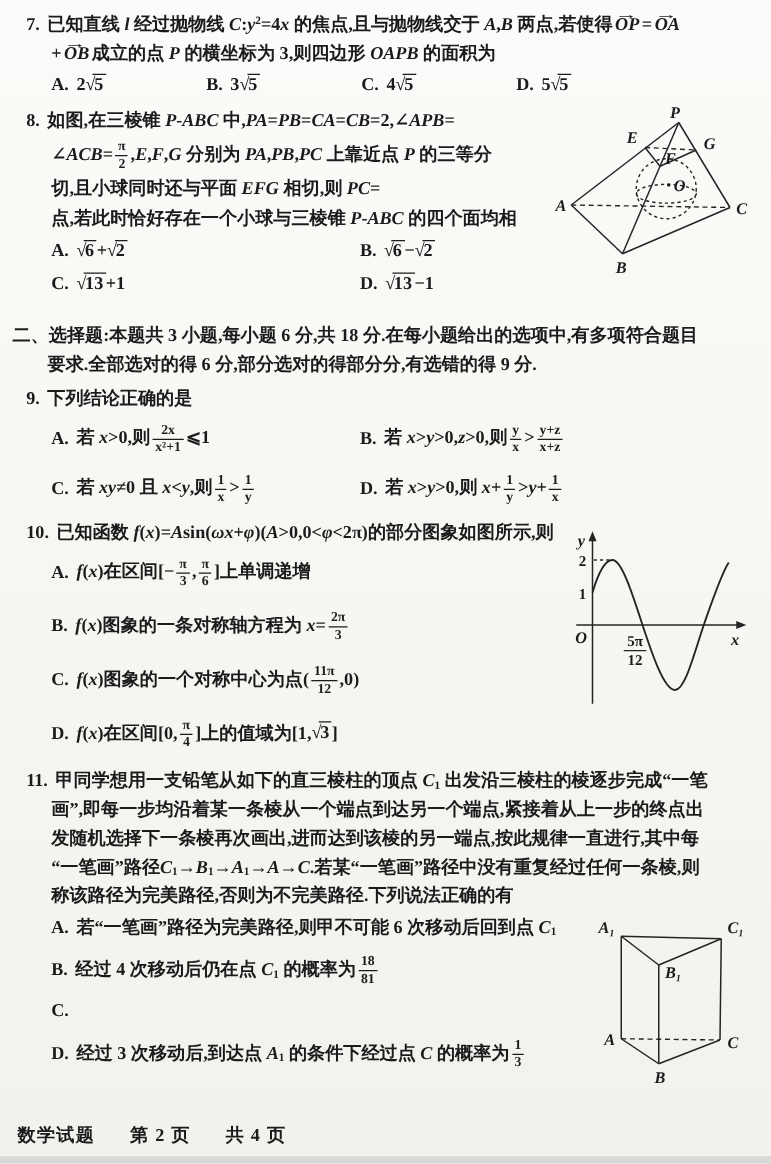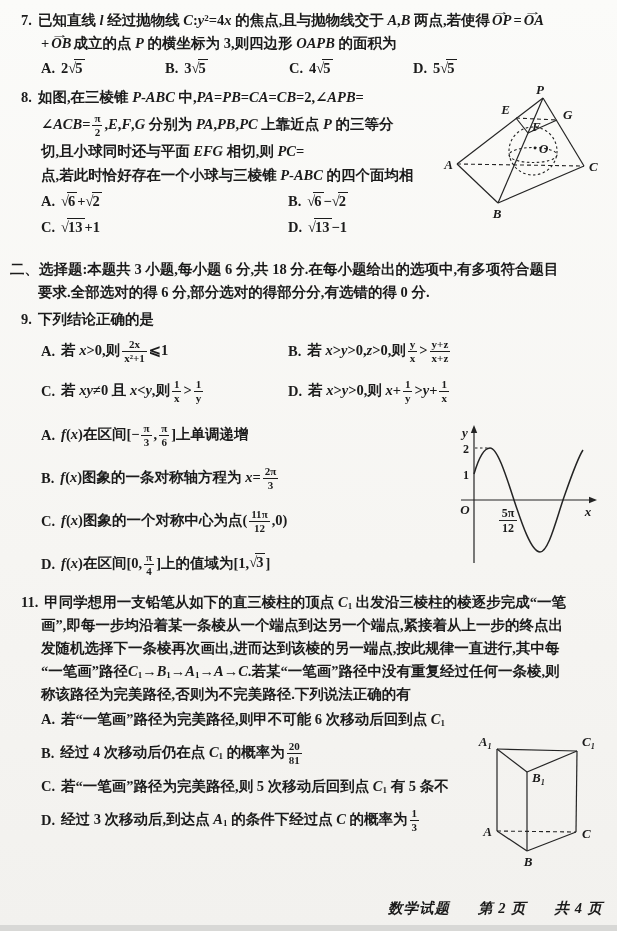--- a/index.html
+++ b/index.html
@@ -39,21 +39,21 @@
   .vec{display:inline-block;position:relative;font-style:italic;margin:0 2px;}
   .vec::after{content:"→";position:absolute;left:0;top:-0.78em;font-size:0.8em;font-style:normal;transform:scaleX(1.55);transform-origin:left center;}
   
   .fig{position:absolute;}
   .fig svg{display:block;}
   .figline{stroke:#242424;stroke-width:1.2;fill:none;}
   .figdash{stroke:#242424;stroke-width:1.1;fill:none;stroke-dasharray:4 3;}
   .figdot{stroke:#242424;stroke-width:1.1;fill:none;stroke-dasharray:2.5 2.5;}
   .figlab{font-family:"Liberation Serif","DejaVu Serif",serif;font-style:italic;font-size:13px;font-weight:600;fill:#1b1b1b;}
   .figlab.up{font-style:normal;font-size:12px;}
-  .footer{position:absolute;left:0;right:0;top:899px;text-align:right;letter-spacing:1px;font-style:italic;}
+  .footer{position:absolute;left:0;right:0;top:899px;text-align:left;letter-spacing:1px;}
   .footer span{margin:0 14px;}
   .scan-edge{position:absolute;left:0;right:0;bottom:0;height:6px;background:#d8d8d6;}
 </style>
 </head>
 <body>
 
 <div class="page">
   <div class="content">
 
     <section>
@@ -103,21 +103,21 @@
           </span>
         <span class="opt">
             <span class="optlab">D.</span>
             <span><span class="sqrt"><span class="rad">√</span><span class="sqc">13</span></span>−1</span>
           </span>
       </div>
     </section>
 
     <section class="hdr">
       <div class="tline first"><span>二、选择题:本题共 3 小题,每小题 6 分,共 18 分.在每小题给出的选项中,有多项符合题目</span></div>
-      <div class="tline"><span>要求.全部选对的得 6 分,部分选对的得部分分,有选错的得 0 分.</span></div>
+      <div class="tline"><span>要求.全部选对的得 6 分,部分选对的得部分分,有选错的得 9 分.</span></div>
     </section>
 
     <section>
       <div class="tline first"><span class="qnum">9.</span><span>下列结论正确的是</span></div>
       <div class="optrow tall">
         <span class="opt w247">
             <span class="optlab">A.</span>
             <span>若 <span class="it">x</span>&gt;0,则<span class="frac"><span class="fn">2x</span><span class="fd">x²+1</span></span>⩽1</span>
           </span>
         <span class="opt">
@@ -131,20 +131,21 @@
             <span>若 <span class="it">xy</span>≠0 且 <span class="it">x</span>&lt;<span class="it">y</span>,则<span class="frac"><span class="fn">1</span><span class="fd">x</span></span>&gt;<span class="frac"><span class="fn">1</span><span class="fd">y</span></span></span>
           </span>
         <span class="opt">
             <span class="optlab">D.</span>
             <span>若 <span class="it">x</span>&gt;<span class="it">y</span>&gt;0,则 <span class="it">x</span>+<span class="frac"><span class="fn">1</span><span class="fd">y</span></span>&gt;<span class="it">y</span>+<span class="frac"><span class="fn">1</span><span class="fd">x</span></span></span>
           </span>
       </div>
     </section>
 
     <section style="margin-bottom:6px;">
+      <div class="tline first"><span class="qnum">10.</span><span>已知函数 <span class="it">f</span>(<span class="it">x</span>)=<span class="it">A</span>sin(<span class="it">ωx</span>+<span class="it">φ</span>)(<span class="it">A</span>&gt;0,0&lt;<span class="it">φ</span>&lt;2π)的部分图象如图所示,则</span></div>
       <div class="tline opttall">
           <span class="optlab">A.</span>
           <span><span class="it">f</span>(<span class="it">x</span>)在区间[−<span class="frac"><span class="fn">π</span><span class="fd">3</span></span>,<span class="frac"><span class="fn">π</span><span class="fd">6</span></span>]上单调递增</span>
         </div>
       <div class="tline opttall" style="min-height:44px">
           <span class="optlab">B.</span>
           <span><span class="it">f</span>(<span class="it">x</span>)图象的一条对称轴方程为 <span class="it">x</span>=<span class="frac"><span class="fn">2π</span><span class="fd">3</span></span></span>
         </div>
       <div class="tline opttall" style="min-height:43px">
           <span class="optlab">C.</span>
@@ -161,25 +162,24 @@
       <div class="tline"><span>画”,即每一步均沿着某一条棱从一个端点到达另一个端点,紧接着从上一步的终点出</span></div>
       <div class="tline"><span>发随机选择下一条棱再次画出,进而达到该棱的另一端点,按此规律一直进行,其中每</span></div>
       <div class="tline"><span>“一笔画”路径<span class="it">C</span><sub>1</sub>→<span class="it">B</span><sub>1</sub>→<span class="it">A</span><sub>1</sub>→<span class="it">A</span>→<span class="it">C</span>.若某“一笔画”路径中没有重复经过任何一条棱,则</span></div>
       <div class="tline"><span>称该路径为完美路径,否则为不完美路径.下列说法正确的有</span></div>
       <div class="tline optline" style="min-height:26px">
           <span class="optlab">A.</span>
           <span>若“一笔画”路径为完美路径,则甲不可能 6 次移动后回到点 <span class="it">C</span><sub>1</sub></span>
         </div>
       <div class="tline opttall" style="min-height:42px">
           <span class="optlab">B.</span>
-          <span>经过 4 次移动后仍在点 <span class="it">C</span><sub>1</sub> 的概率为<span class="frac"><span class="fn">20</span><span class="fd">81</span></span></span>
+          <span>经过 4 次移动后仍在点 <span class="it">C</span><sub>1</sub> 的概率为<span class="frac"><span class="fn">18</span><span class="fd">81</span></span></span>
         </div>
       <div class="tline optline" style="min-height:25px">
           <span class="optlab">C.</span>
-          <span>若“一笔画”路径为完美路径,则 5 次移动后回到点 <span class="it">C</span><sub>1</sub> 有 5 条不</span>
         </div>
       <div class="tline opttall" style="min-height:42px">
           <span class="optlab">D.</span>
           <span>经过 3 次移动后,到达点 <span class="it">A</span><sub>1</sub> 的条件下经过点 <span class="it">C</span> 的概率为<span class="frac"><span class="fn">1</span><span class="fd">3</span></span></span>
         </div>
     </section>
   </div>
 
   <div class="fig" style="left:440px;top:84px;">
     <svg width="177" height="152" viewBox="0 0 177 152">

